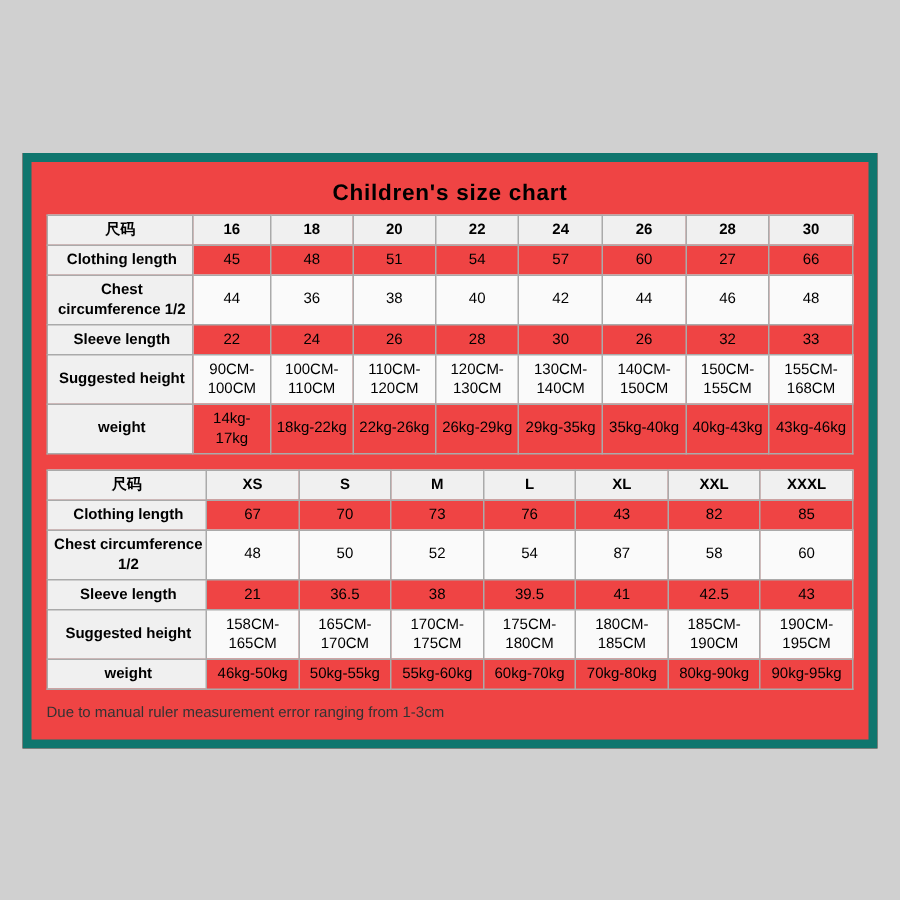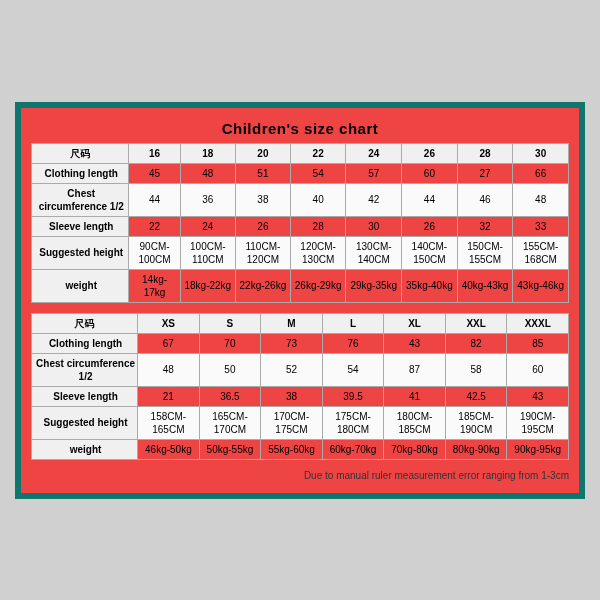--- a/index.html
+++ b/index.html
@@ -46,21 +46,21 @@
     tr:nth-child(even) td {
       background: #fafafa;
     }
     .row-header {
       font-weight: bold;
       background: #f0f0f0 !important;
       text-align: center;
       padding-left: 4px;
     }
     .note {
-      text-align: right;
+      text-align: left;
       font-size: 10px;
       color: #333;
       margin-top: 4px;
     }
   </style>
 </head>
 <body>
 
 <div class="card">
 

